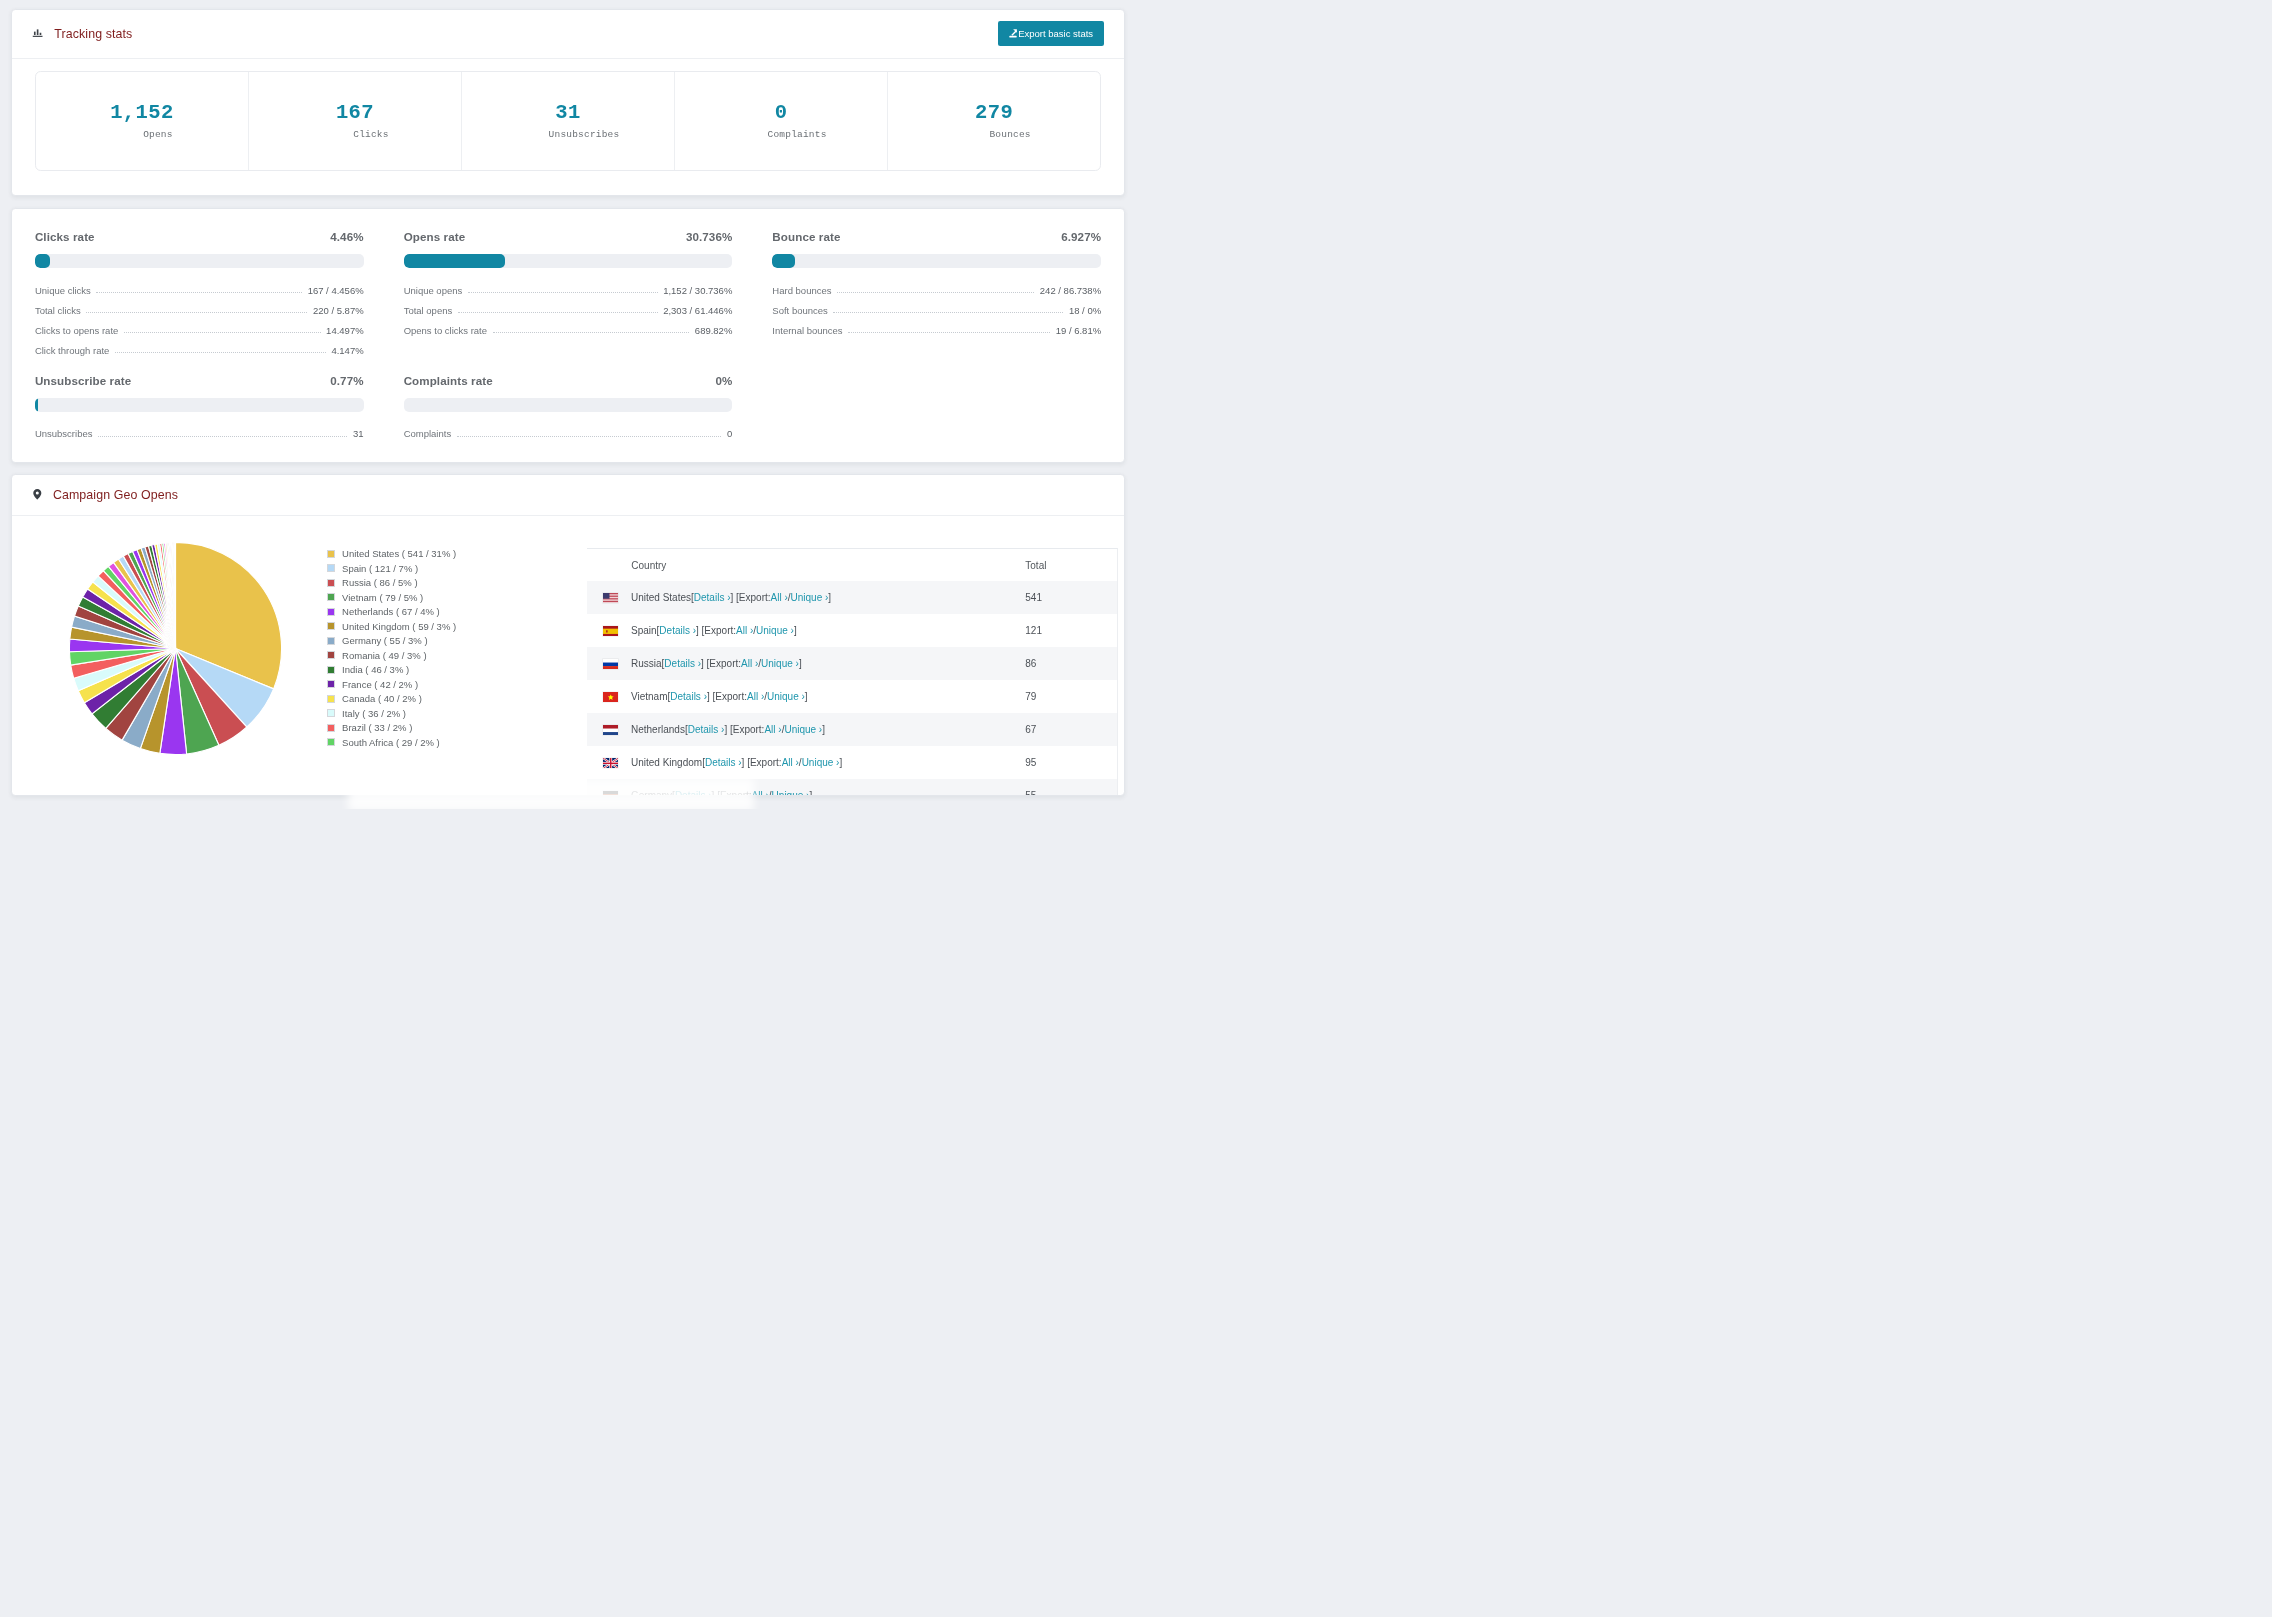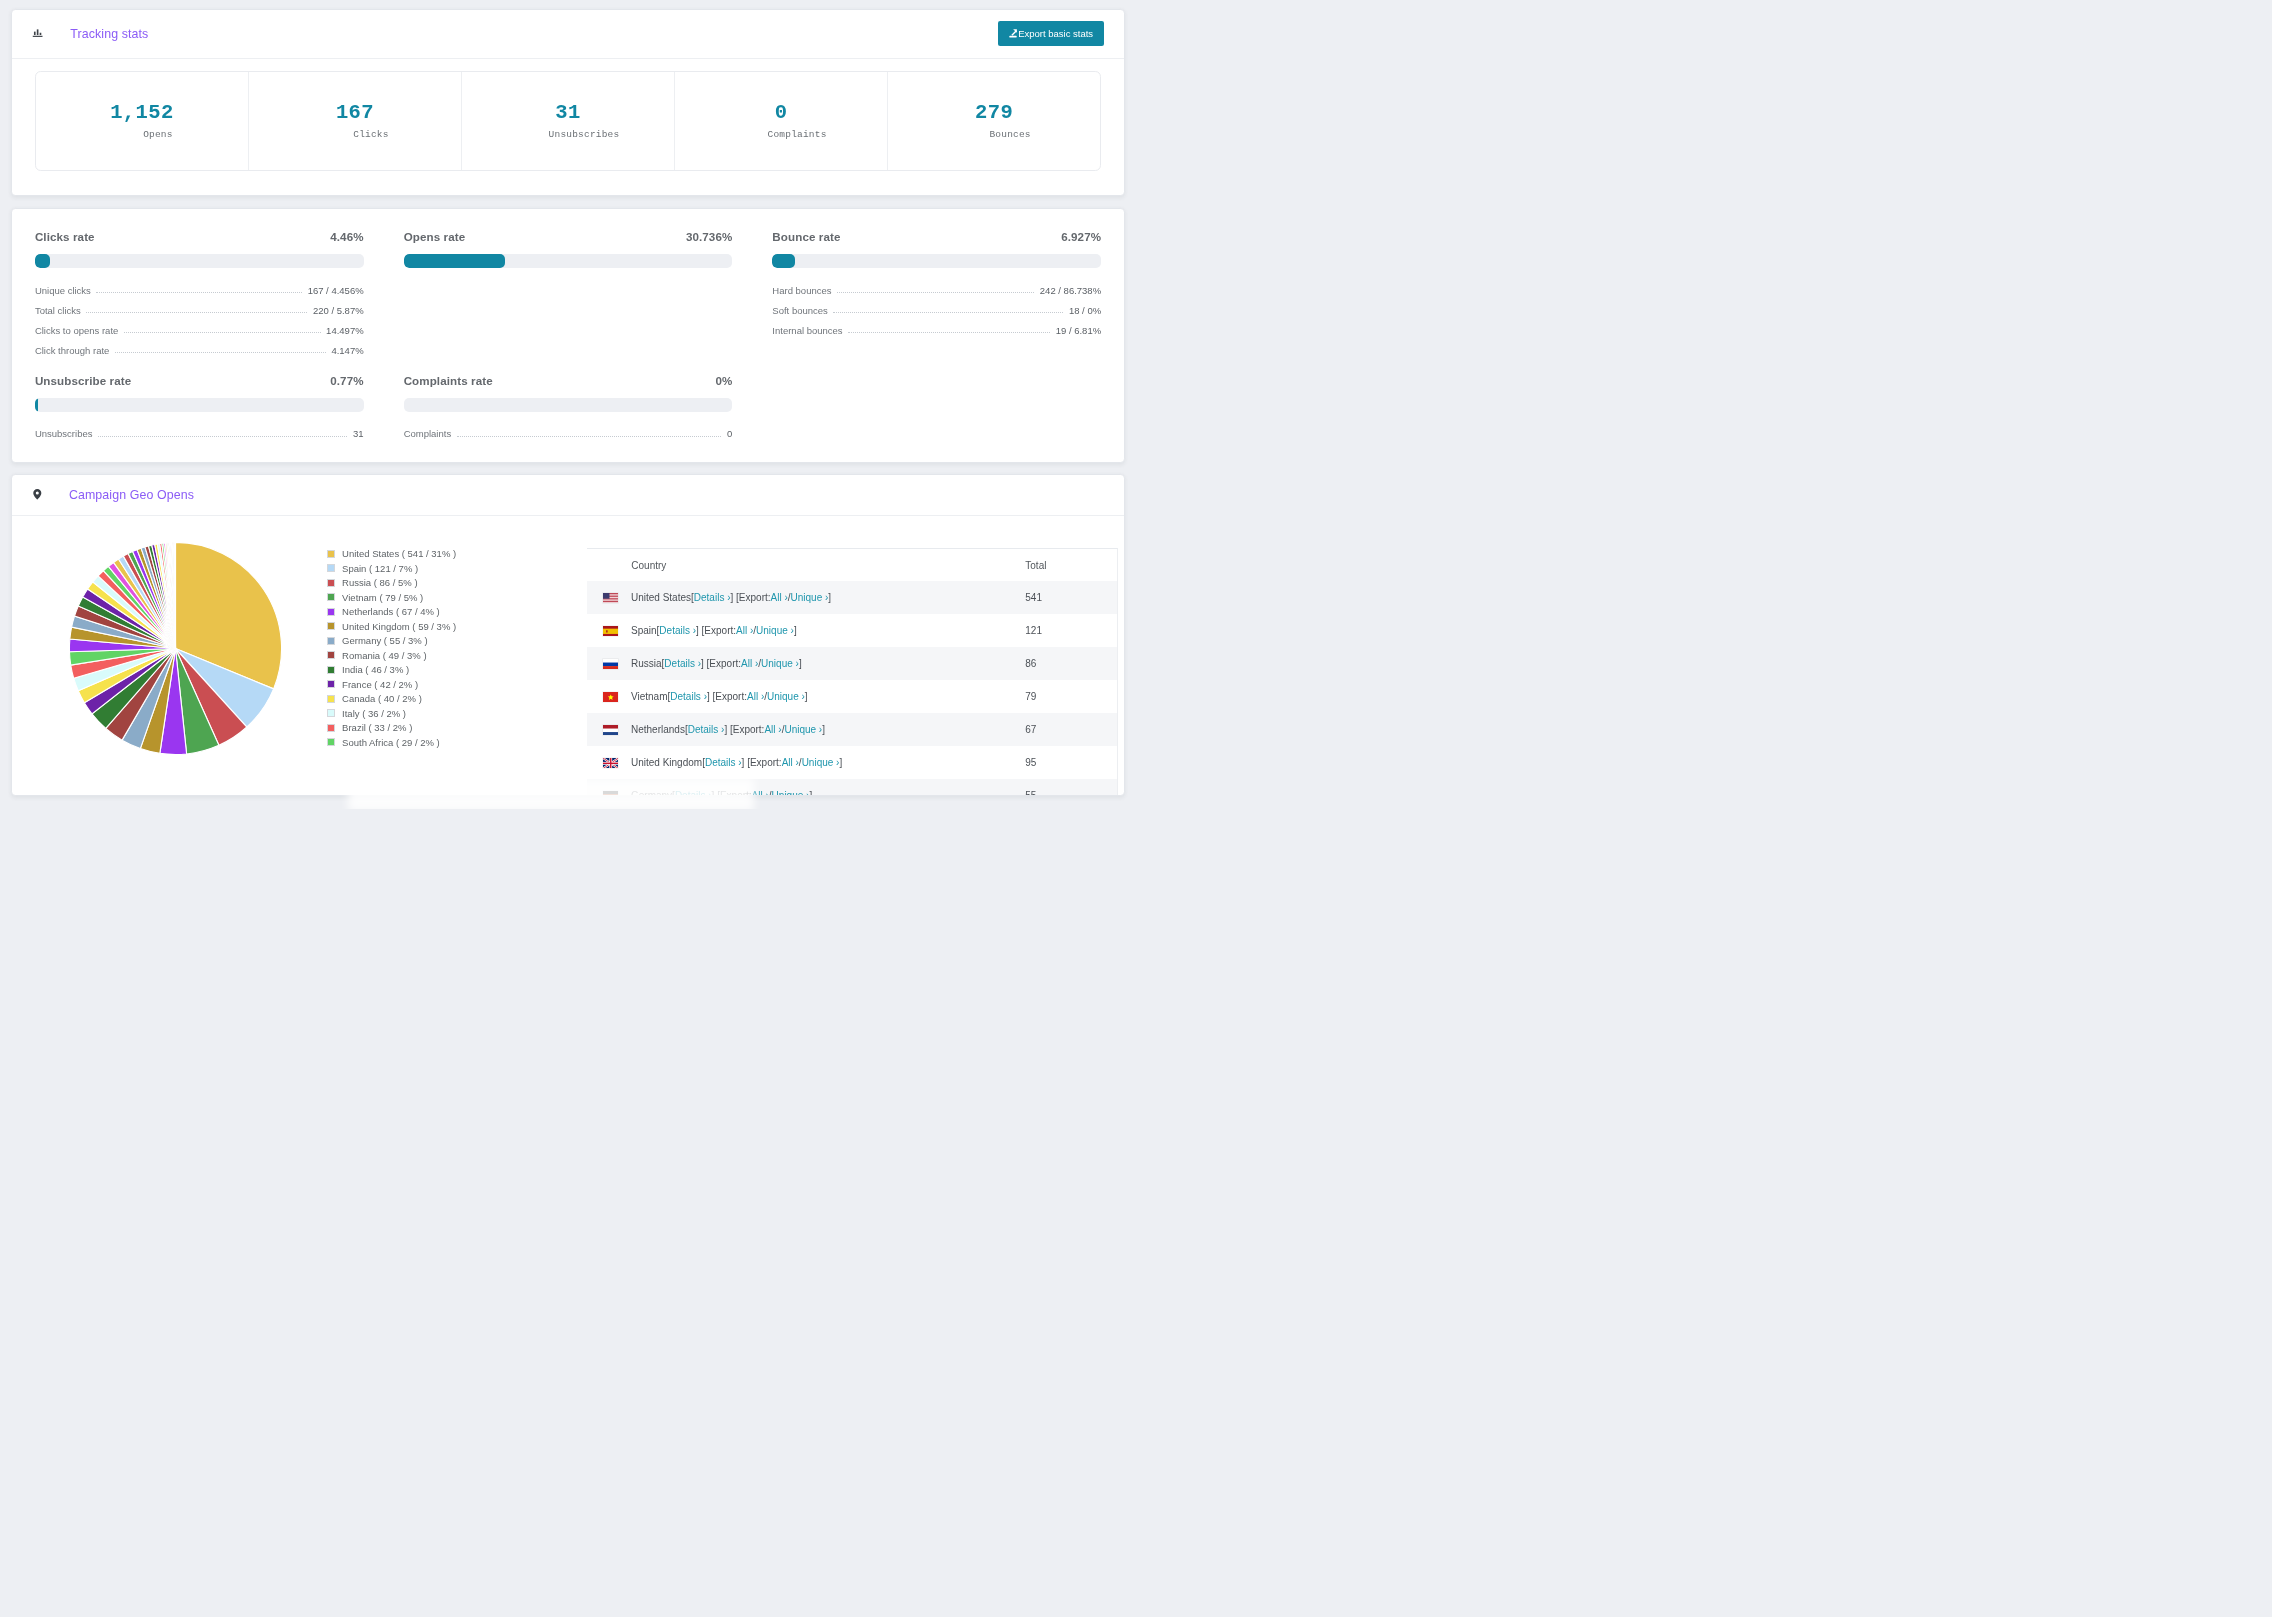--- a/index.html
+++ b/index.html
@@ -3,21 +3,21 @@
 <meta charset="utf-8">
 <style>
   * { margin:0; padding:0; box-sizing:border-box; }
   html,body { background:#edeff3; }
   body { font-family:"Liberation Sans","DejaVu Sans",sans-serif; width:1136px; height:809px; position:relative; overflow:hidden; color:#4b5056; }
   .card { background:#fff; border:0.7px solid #e3e6eb; border-radius:4.2px; box-shadow:0 1.4px 4.2px rgba(40,50,60,.07); margin:0 11.3px; position:relative; }
   #card-tracking { margin-top:8.5px; height:187px; }
   #card-rates { margin-top:12.7px; height:255px; padding:21px 22.6px 0; }
   #card-geo { margin-top:11.3px; height:322px; overflow:hidden; }
   .card-header { display:flex; align-items:center; height:49px; padding:0 20px; border-bottom:0.7px solid #edeff2; }
-  .card-title { font-size:12.4px; color:#8b5cf6; letter-spacing:0.1px; display:flex; align-items:center; gap:26px; }
+  .card-title { font-size:12.4px; color:#7f1d1d; letter-spacing:0.1px; display:flex; align-items:center; gap:10px; }
   .card-title svg { flex:0 0 auto; }
   .spacer { flex:1; }
   .btn-teal { background:#1187a3; color:#fff; border:none; border-radius:2.1px; font-size:9.5px; font-family:inherit; padding:6.4px 10.6px; display:flex; align-items:center; gap:0; cursor:pointer; }
   
   .stats-box { margin:12px 22.6px 0; border:0.7px solid #e9ebef; border-radius:5.6px; display:flex; height:100px;font-family:Liberation Mono, monospace; }
   .stat-cell { flex:1; display:flex; flex-direction:column; align-items:center; justify-content:center; border-left:0.7px solid #edeff2; }
   .stat-cell:first-child { border-left:none; }
   .stat-value { font-size:20.5px; font-weight:bold; color:#1187a3; letter-spacing:0.4px; }
   .stat-label { font-size:9.5px; color:#6b7075; margin-top:5px; letter-spacing:0.2px;margin-left:32px; }
   
@@ -136,20 +136,37 @@
           </div>
         </div>
       </div>
       <div class="panel">
         <div class="ptitle">
           <span class="t">Opens rate</span>
           <span class="v">30.736%</span>
         </div>
         <div class="track">
           <div class="fill" style="width: 30.736%; min-width: 2.8px;"></div>
+        </div>
+        <div class="krows">
+          <div class="krow">
+            <span class="kl">Unique opens</span>
+            <span class="leader"></span>
+            <span class="kv">1,152 / 30.736%</span>
+          </div>
+          <div class="krow">
+            <span class="kl">Total opens</span>
+            <span class="leader"></span>
+            <span class="kv">2,303 / 61.446%</span>
+          </div>
+          <div class="krow">
+            <span class="kl">Opens to clicks rate</span>
+            <span class="leader"></span>
+            <span class="kv">689.82%</span>
+          </div>
         </div>
       </div>
       <div class="panel">
         <div class="ptitle">
           <span class="t">Bounce rate</span>
           <span class="v">6.927%</span>
         </div>
         <div class="track">
           <div class="fill" style="width: 6.927%; min-width: 2.8px;"></div>
         </div>

